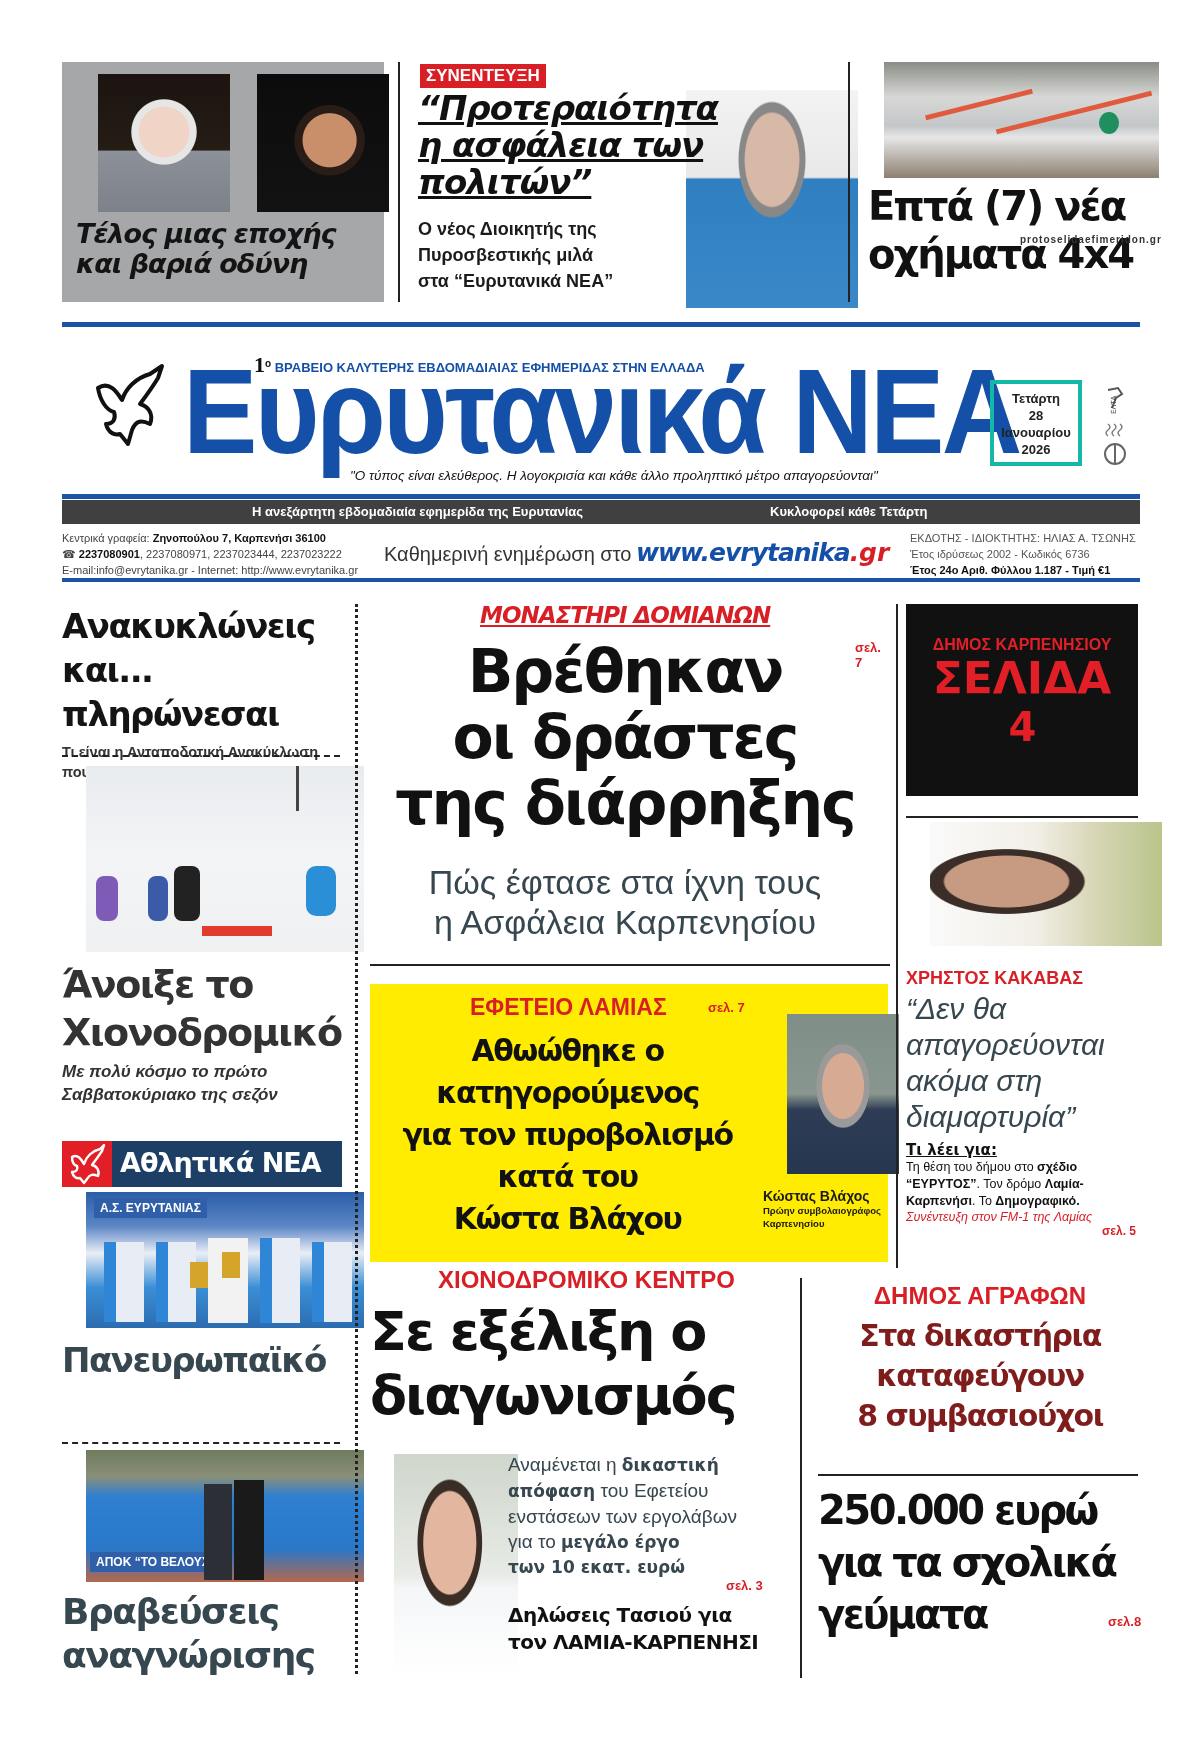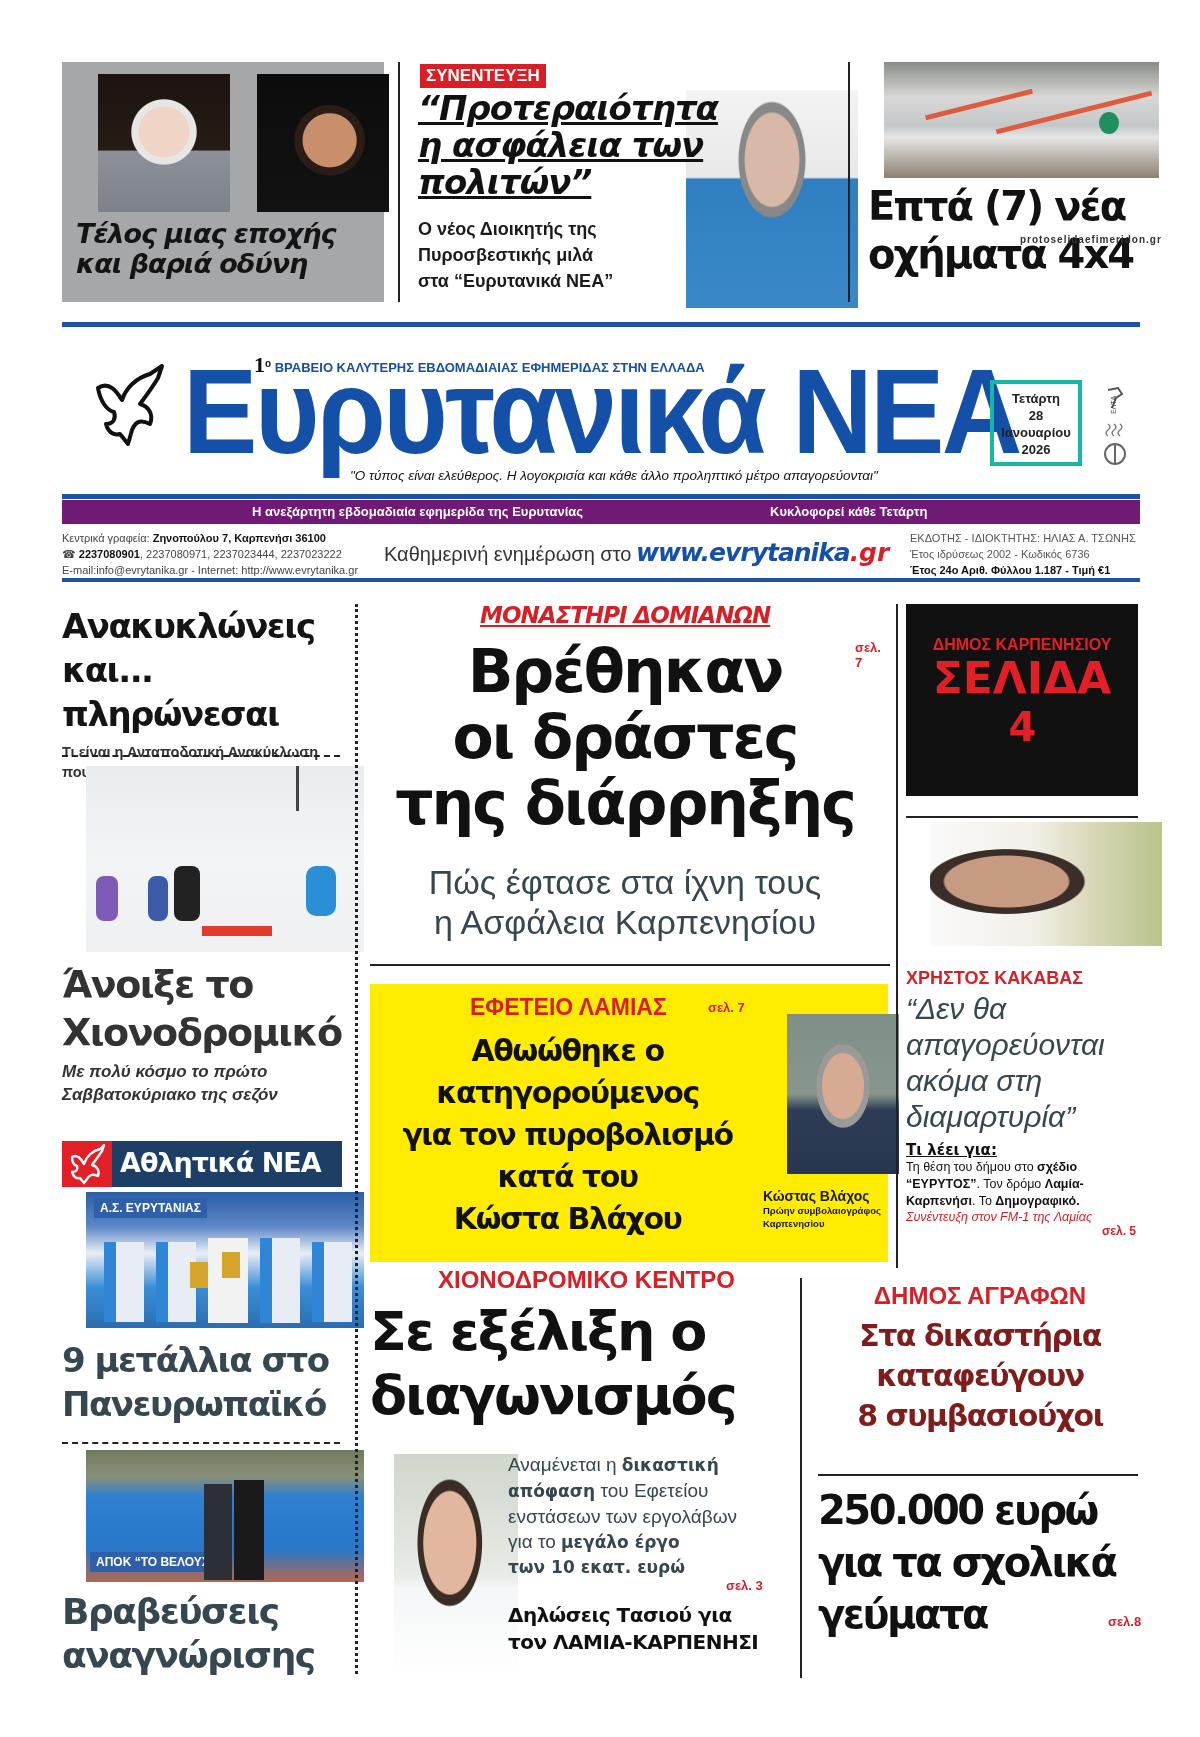--- a/index.html
+++ b/index.html
@@ -16,21 +16,21 @@
 
   
   .gray-box { background: #a6a7a9; }
   .person-old { background: radial-gradient(circle at 50% 42%, #f0d5c6 0 24%, #e6e6e6 25% 31%, transparent 32%), linear-gradient(180deg,#1b1410 0%, #251c14 55%, #8c9098 56%, #7d8189 100%); }
   .person-young { background: radial-gradient(circle at 55% 48%, #c98f6a 0 26%, #2a1d17 27% 34%, transparent 35%), linear-gradient(180deg,#0c0c0c 0%, #121212 100%); }
   .fireman { background: radial-gradient(ellipse at 50% 32%, #d8b8a7 0 22%, #888 23% 27%, transparent 28%), linear-gradient(180deg,#f3f3f3 0%, #e8e8e8 40%, #2f7fc1 41%, #3a88c8 100%); }
   .trucks { background: linear-gradient(180deg,#8a8d86 0%, #d7d8d6 30%, #c4c7c9 55%, #e6e6e6 65%, #8d8071 100%); }
   .truck-stripe { position:absolute; height:5px; background:#e05a3e; transform: rotate(-14deg); }
 
   .masthead-rule { position: absolute; left: 62px; width: 1078px; height: 5px; background: #1c53a8; }
-  .blue-bar { position: absolute; background: #701a75; color: #fff; font-weight: 700; font-size: 13px; }
+  .blue-bar { position: absolute; background: #404040; color: #fff; font-weight: 700; font-size: 13px; }
   .logo-title { color: #1550a8; font-family: "Liberation Sans", sans-serif; font-weight: 700; }
 
   .ski { background: linear-gradient(180deg,#e9ecef 0%, #f3f4f6 50%, #eef0f2 100%); }
   .athletes { background: linear-gradient(180deg,#2a5ea8 0%, #5b86c6 25%, #eaeef5 45%, #3b8fd6 70%, #2b6cb0 100%); }
   .team { background: linear-gradient(180deg,#6e7b5d 0%, #8a8f78 20%, #2f80d0 35%, #2877c9 75%, #b4684e 100%); }
   .kakavas { background: radial-gradient(ellipse at 33% 48%, #c79a82 0 28%, #3b2e28 29% 35%, transparent 36%), linear-gradient(90deg,#fafafa 0%, #f2efe7 45%, #d9d7b8 70%, #b9c48a 100%); }
   .vlachos { background: radial-gradient(ellipse at 50% 45%, #d7aa93 0 26%, #9a9a9a 27% 33%, transparent 34%), linear-gradient(180deg,#7f8f88 0%, #88968f 50%, #2e3c55 60%, #27364f 100%); }
   .tasios { background: radial-gradient(ellipse at 45% 40%, #e3b79f 0 27%, #3a2d26 28% 33%, transparent 34%), linear-gradient(180deg,#cfd6cb 0%, #e8ebe6 55%, #f4f6f7 60%, #ffffff 100%); }
 
   .label-tag { position: absolute; background: #2e5fa8; color: #fff; font-weight: 700; font-size: 12px; padding: 3px 6px; }
@@ -184,21 +184,20 @@
     <div class="label-tag" style="left:8px;top:6px;">Α.Σ. ΕΥΡΥΤΑΝΙΑΣ</div>
     <div class="abs" style="left:18px;top:50px;width:40px;height:80px;background:#e8edf5;border-left:12px solid #2f86d6;"></div>
     <div class="abs" style="left:70px;top:50px;width:40px;height:80px;background:#e8edf5;border-left:12px solid #2f86d6;"></div>
     <div class="abs" style="left:122px;top:46px;width:40px;height:85px;background:#f2f2f2;"></div>
     <div class="abs" style="left:174px;top:46px;width:40px;height:85px;background:#e8edf5;border-left:12px solid #2f86d6;"></div>
     <div class="abs" style="left:226px;top:50px;width:40px;height:80px;background:#e8edf5;border-left:12px solid #2f86d6;"></div>
     <div class="abs" style="left:104px;top:70px;width:18px;height:26px;background:#d4a52a;"></div>
     <div class="abs" style="left:136px;top:60px;width:18px;height:26px;background:#d4a52a;"></div>
   </div>
   <div class="heavy" style="margin-top:10px;font-size:34px;line-height:44px;color:#37474f;letter-spacing:-1.5px;">
-    <div>9 μετάλλια στο</div>
     <div>Πανευρωπαϊκό</div>
   </div>
 </div>
 <div class="dashed-h" style="left:62px;top:1442px;width:278px;"></div>
 
 <div class="abs" style="left:62px;top:1450px;width:280px;">
   <div class="photo team" style="position:relative;width:278px;height:132px;">
     <div class="label-tag" style="left:4px;top:102px;">ΑΠΟΚ “ΤΟ ΒΕΛΟΥΧΙ”</div>
     <div class="abs" style="left:148px;top:30px;width:30px;height:100px;background:#1a1a1a;"></div>
     <div class="abs" style="left:118px;top:34px;width:28px;height:96px;background:#2d2f36;"></div>

